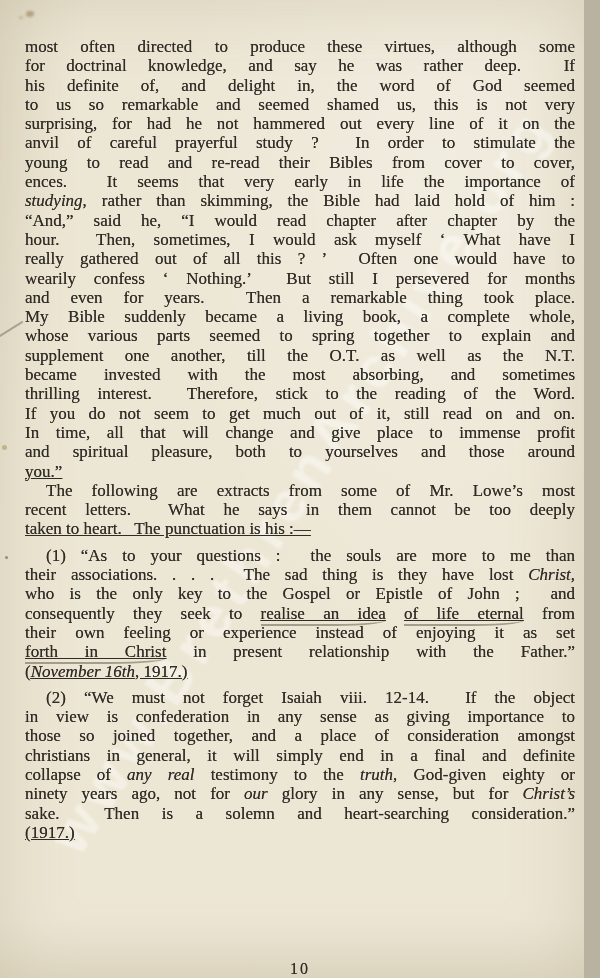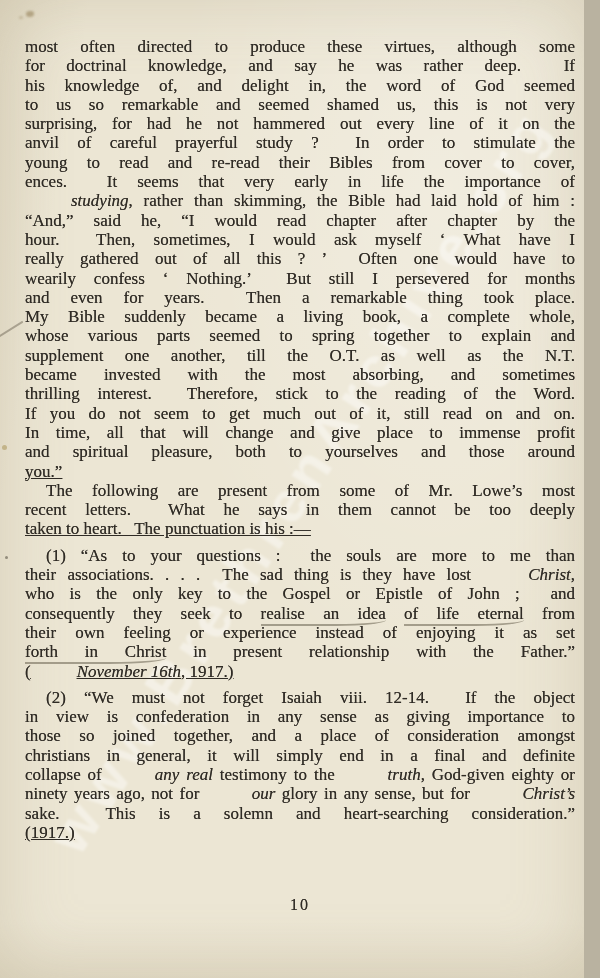--- a/index.html
+++ b/index.html
@@ -39,28 +39,29 @@
   .para.gap{margin-top:7px;}
   .para.indent .line:first-child{text-indent:21px;}
   .line{
     height:19.3px;
     text-align:justify;
     text-align-last:justify;
     white-space:pre-wrap;
     overflow:visible;
   }
   .line.last{text-align-last:left;text-decoration:underline;}
-  em{font-style:italic;margin-left:46px;}
+  em{font-style:italic;}
   .pencil{
     border-bottom:2px solid rgba(104,96,78,0.55);
     padding-bottom:1px;
     border-radius:0 0 40%/6px 0;
+    text-decoration:underline;
   }
   .page-number{
-    position:absolute;left:0;top:896px;width:600px;
+    position:absolute;left:0;top:960px;width:600px;
     text-align:center;
     font-size:16px;letter-spacing:2px;
     text-shadow:0 0 0.4px rgba(47,43,37,0.75);
   }
   
   .tick-mark{
     position:absolute;left:-3px;top:328px;width:28px;height:2px;
     background:rgba(100,92,75,0.45);
     transform:rotate(-32deg);
     border-radius:2px;
@@ -96,21 +97,21 @@
 
   <div class="smudge-mark"></div>
   <div class="tick-mark"></div>
   <div class="dot-mark-1"></div>
   <div class="dot-mark-2"></div>
 
   <div class="page-text" id="page-text">
       <div class="para">
         <div class="line"><span>most often directed to produce these virtues, although some</span></div>
         <div class="line"><span>for doctrinal knowledge, and say he was rather deep.  If</span></div>
-        <div class="line"><span>his knowledge of, and delight in, the word of God seemed</span></div>
+        <div class="line"><span>his definite of, and delight in, the word of God seemed</span></div>
         <div class="line"><span>to us so remarkable and seemed shamed us, this is not very</span></div>
         <div class="line"><span>surprising, for had he not hammered out every line of it on the</span></div>
         <div class="line"><span>anvil of careful prayerful study ?  In order to stimulate the</span></div>
         <div class="line"><span>young to read and re-read their Bibles from cover to cover,</span></div>
         <div class="line"><span>ences.  It seems that very early in life the importance of</span></div>
         <div class="line"><em>studying</em><span>, rather than skimming, the Bible had laid hold of him :</span></div>
         <div class="line"><span>“And,” said he, “I would read chapter after chapter by the</span></div>
         <div class="line"><span>hour.  Then, sometimes, I would ask myself ‘ What have I</span></div>
         <div class="line"><span>really gathered out of all this ? ’  Often one would have to</span></div>
         <div class="line"><span>wearily confess ‘ Nothing.’  But still I persevered for months</span></div>
@@ -119,39 +120,39 @@
         <div class="line"><span>whose various parts seemed to spring together to explain and</span></div>
         <div class="line"><span>supplement one another, till the O.T. as well as the N.T.</span></div>
         <div class="line"><span>became invested with the most absorbing, and sometimes</span></div>
         <div class="line"><span>thrilling interest.  Therefore, stick to the reading of the Word.</span></div>
         <div class="line"><span>If you do not seem to get much out of it, still read on and on.</span></div>
         <div class="line"><span>In time, all that will change and give place to immense profit</span></div>
         <div class="line"><span>and spiritual pleasure, both to yourselves and those around</span></div>
         <div class="line last"><span>you.”</span></div>
       </div>
       <div class="para indent">
-        <div class="line"><span>The following are present from some of Mr. Lowe’s most</span></div>
+        <div class="line"><span>The following are extracts from some of Mr. Lowe’s most</span></div>
         <div class="line"><span>recent letters.  What he says in them cannot be too deeply</span></div>
         <div class="line last"><span>taken to heart.   The punctuation is his :—</span></div>
       </div>
       <div class="para indent gap">
         <div class="line"><span>(1) “As to your questions :  the souls are more to me than</span></div>
         <div class="line"><span>their associations. . . .  The sad thing is they have lost </span><em>Christ</em><span>,</span></div>
         <div class="line"><span>who is the only key to the Gospel or Epistle of John ;  and</span></div>
         <div class="line"><span>consequently they seek to </span><span class="pencil">realise an idea</span><span> </span><span class="pencil">of life eternal</span><span> from</span></div>
         <div class="line"><span>their own feeling or experience instead of enjoying it as set</span></div>
         <div class="line"><span class="pencil">forth in Christ</span><span> in present relationship with the Father.”</span></div>
         <div class="line last"><span>(</span><em>November 16th</em><span>, 1917.)</span></div>
       </div>
       <div class="para indent gap">
         <div class="line"><span>(2) “We must not forget Isaiah viii. 12-14.  If the object</span></div>
         <div class="line"><span>in view is confederation in any sense as giving importance to</span></div>
         <div class="line"><span>those so joined together, and a place of consideration amongst</span></div>
         <div class="line"><span>christians in general, it will simply end in a final and definite</span></div>
         <div class="line"><span>collapse of </span><em>any real</em><span> testimony to the </span><em>truth</em><span>, God-given eighty or</span></div>
         <div class="line"><span>ninety years ago, not for </span><em>our</em><span> glory in any sense, but for </span><em>Christ’s</em></div>
-        <div class="line"><span>sake.  This is a solemn and heart-searching consideration.”</span></div>
+        <div class="line"><span>sake.  Then is a solemn and heart-searching consideration.”</span></div>
         <div class="line last"><span>(1917.)</span></div>
       </div>
     </div>
 
   <div class="page-number">10</div>
 </div>
 
 </body></html>

